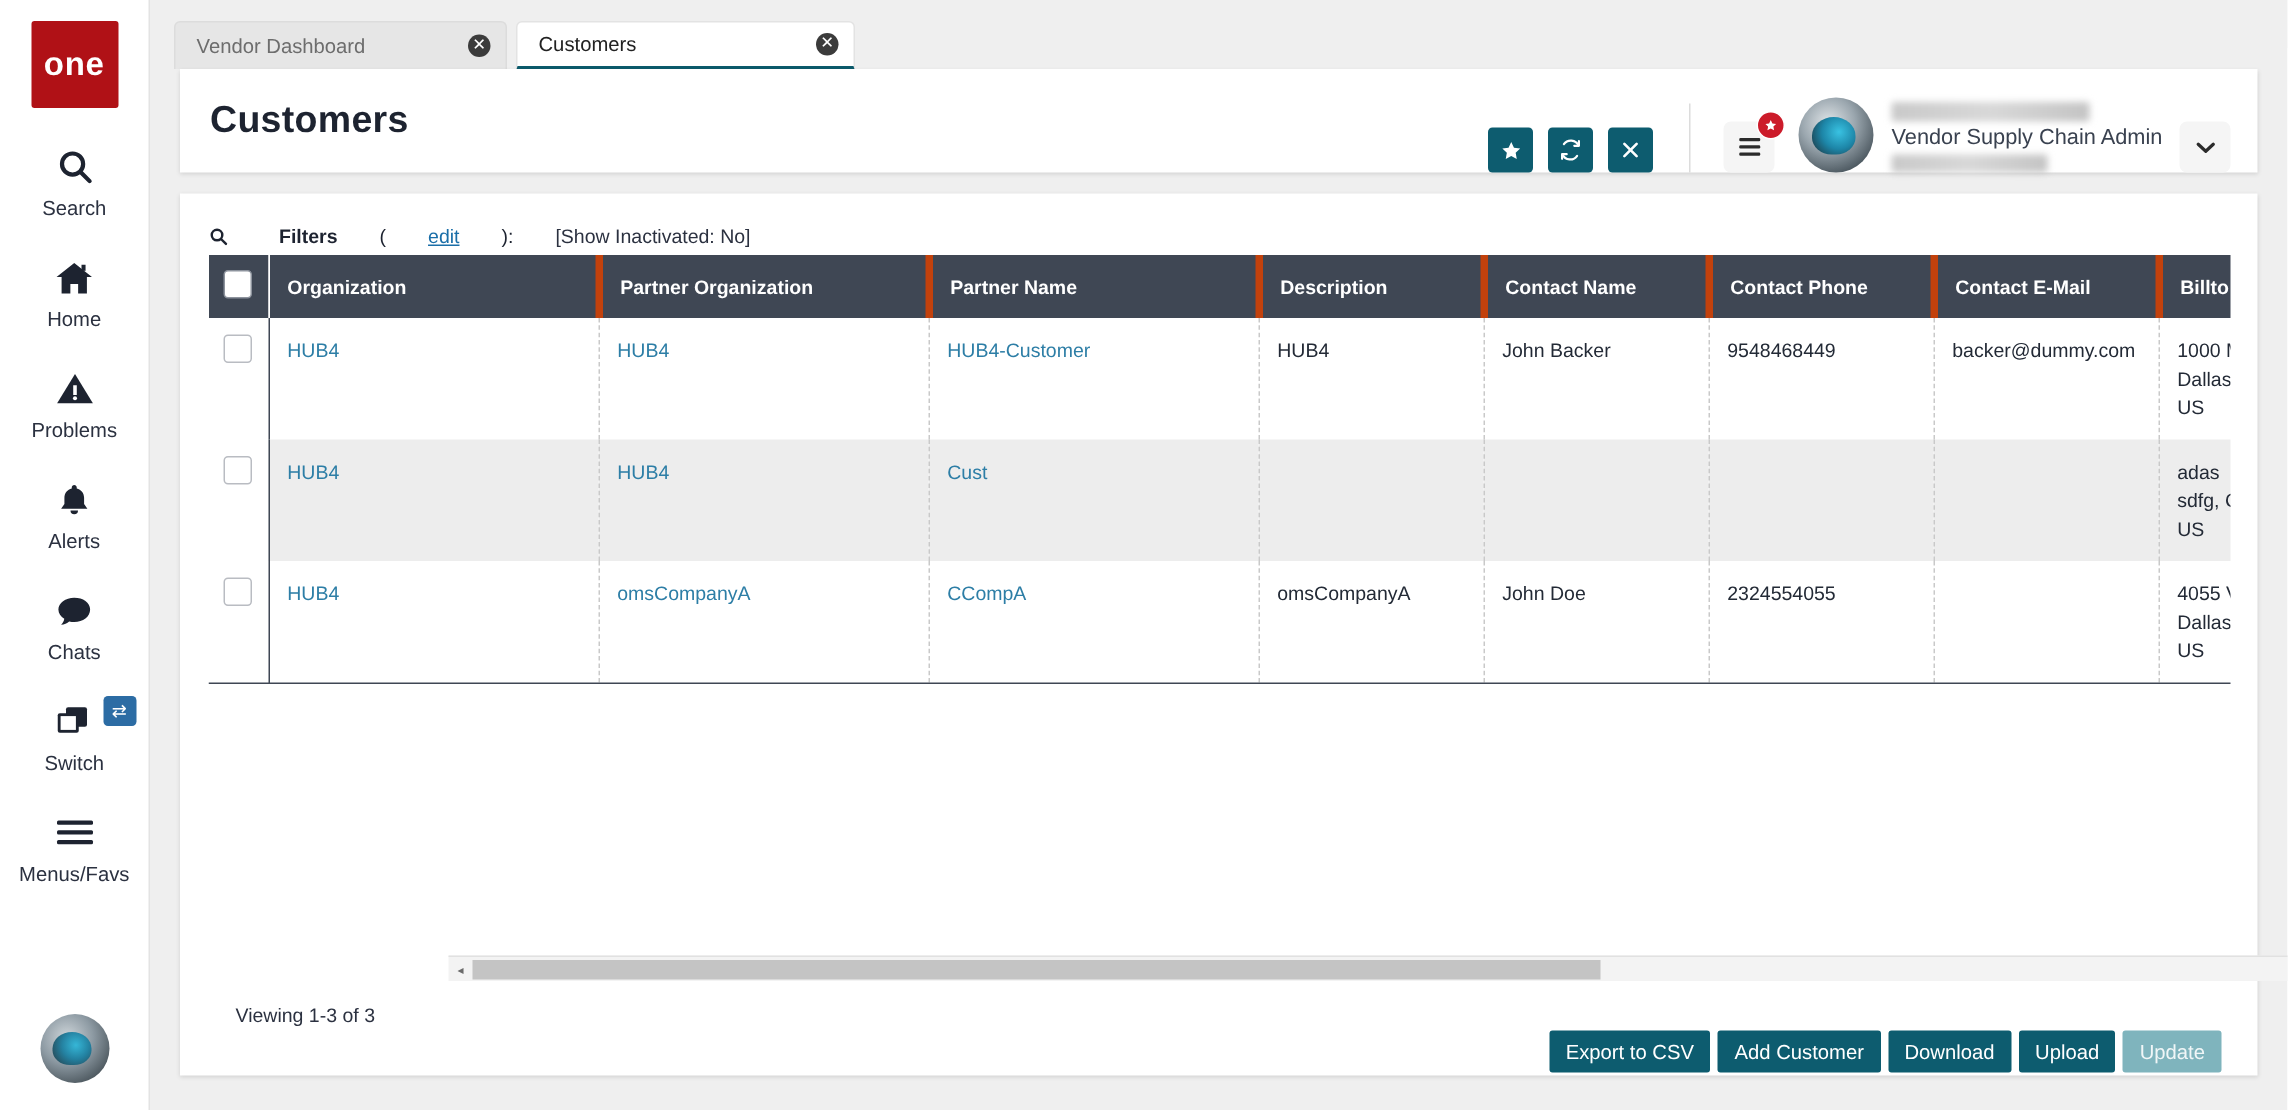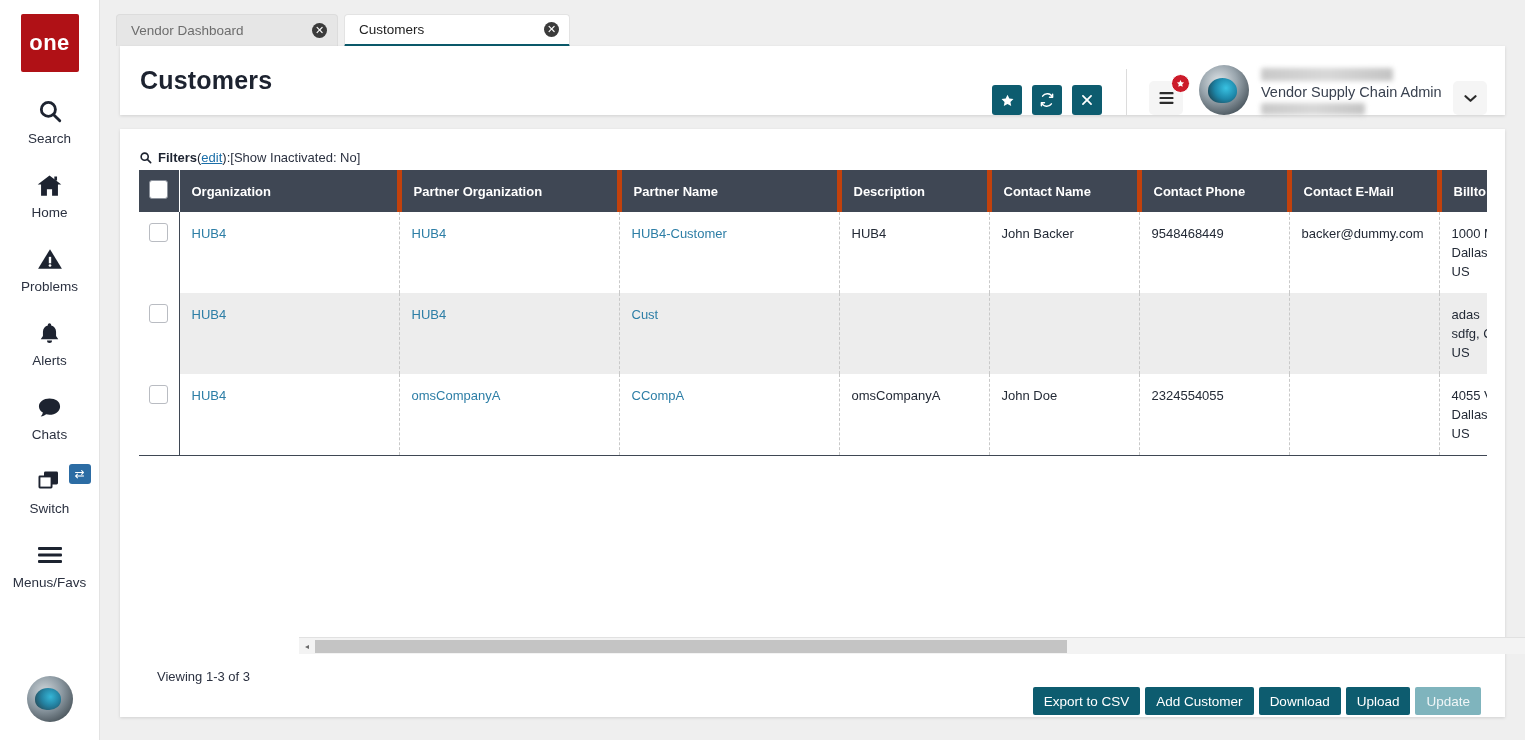--- a/index.html
+++ b/index.html
@@ -156,21 +156,21 @@
 
   
   #content-card {
     position: absolute; left: 20px; top: 129px;
     width: 1385px; height: 588px;
     background: #fff;
     box-shadow: 0 1px 3px rgba(0,0,0,.13);
   }
   #filters-row {
     display: flex; align-items: center; height: 28px;
-    padding-left: 19px; font-size: 13px; color: #1d2330; margin-top: 14px;
+    padding-left: 19px; font-size: 13px; color: #1d2330; margin-top: 14px; gap: 28px;
   }
   #filters-icon { margin-right: 6px; display: flex; align-items: center; color: #1d2330; }
   #filters-label { font-weight: 700; }
   #filters-edit { color: #1a6ea8; text-decoration: underline; cursor: pointer; }
   #filters-value { color: #2b3140; }
 
   
   #table-viewport {
     position: absolute; left: 19px; top: 41px;
     width: 1348px; height: 495px;

